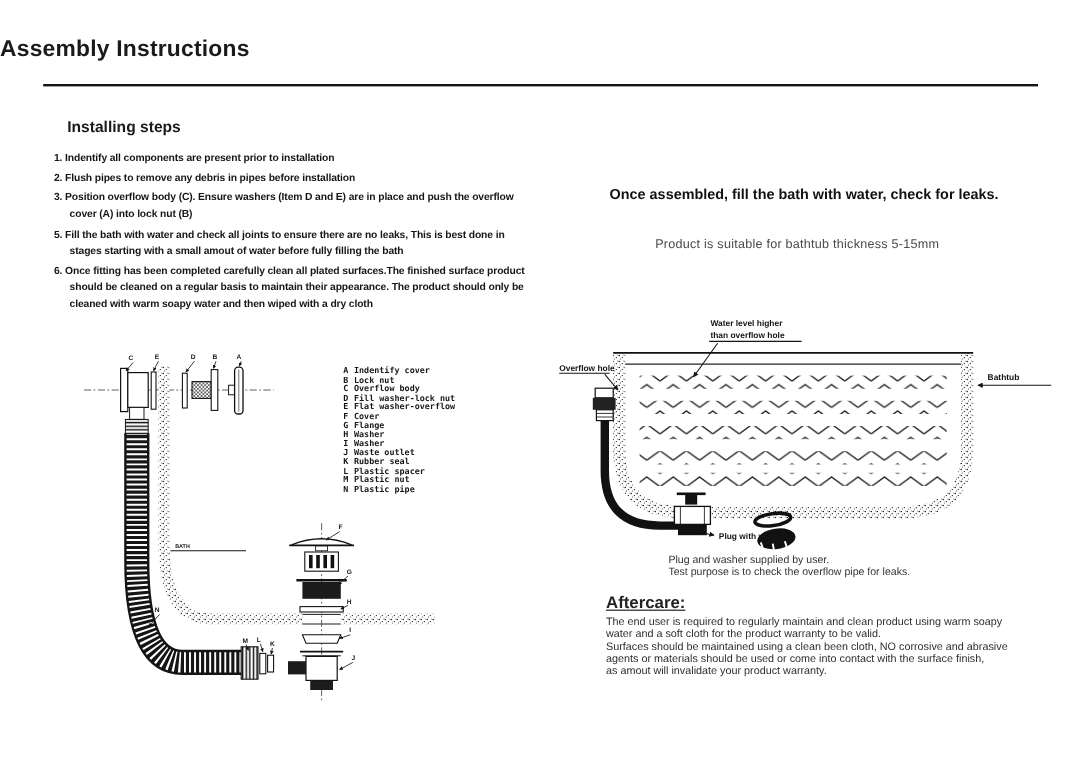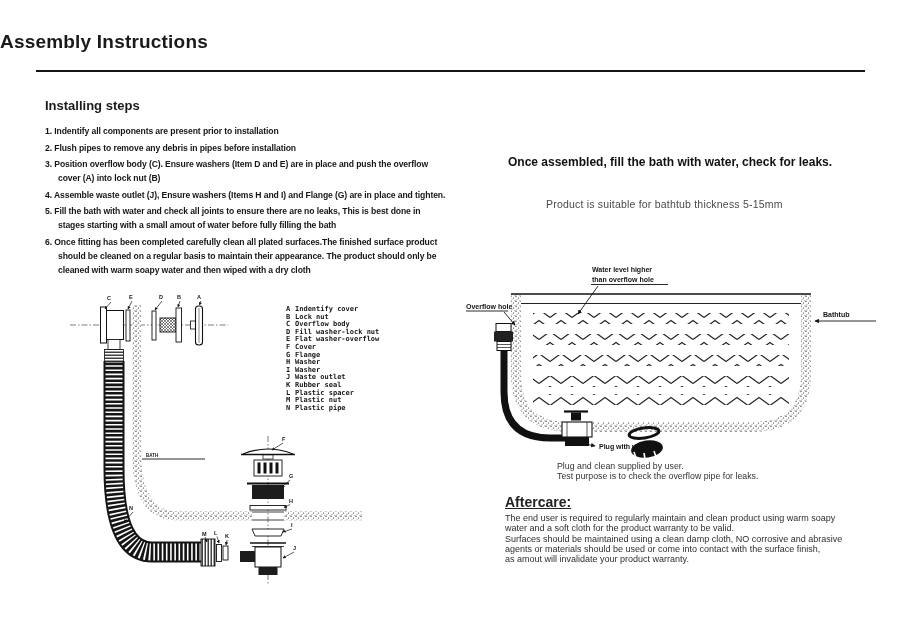--- a/index.html
+++ b/index.html
@@ -1,21 +1,21 @@
 <!DOCTYPE html>
 <html><head>
 <meta charset="utf-8">
 <style>
   html,body{margin:0;padding:0;background:#e8e8e8;}
   #page{position:relative;width:900px;height:636px;background:#fff;overflow:hidden;
         font-family:"Liberation Sans",sans-serif;color:#1a1a1a;}
   .abs{position:absolute;}
   #doc-title{left:0;right:0;top:31px;font-size:19px;font-weight:bold;letter-spacing:0.2px;}
   #title-rule{left:36px;top:70px;width:829px;height:2.4px;background:#141414;}
-  #installing-heading{left:45px;top:98px;font-size:13px;font-weight:bold;}
+  #installing-heading{left:56px;top:98px;font-size:13px;font-weight:bold;}
   #steps{left:45px;top:124px;width:404px;}
   .step{font-size:8.6px;font-weight:bold;line-height:14px;margin-bottom:2.5px;
         padding-left:13px;text-indent:-13px;letter-spacing:-0.1px;color:#161616;}
   #leak-heading{left:508px;top:153px;width:362px;font-size:12px;font-weight:bold;line-height:19.5px;color:#111;}
   #leak-subtext{left:514px;top:198px;font-size:10.5px;color:#4a4a4a;letter-spacing:0.2px;margin-left:32px;}
   #parts-list{left:286px;top:306px;}
   .part-row{display:flex;font-family:"DejaVu Sans Mono",monospace;font-weight:bold;
             font-size:7px;line-height:7.6px;color:#161616;}
   .part-letter{width:9px;flex:none;}
   #notes{left:557px;top:461px;font-size:8.8px;line-height:10.4px;color:#333;}
@@ -33,21 +33,20 @@
 <div id="page">
 
   <div id="doc-title" class="abs">Assembly Instructions</div>
   <div id="title-rule" class="abs"></div>
 
   <div id="installing-heading" class="abs">Installing steps</div>
   <div id="steps" class="abs">
     <div class="step">1. Indentify all components are present prior to installation</div>
     <div class="step">2. Flush pipes to remove any debris in pipes before installation</div>
     <div class="step">3. Position overflow body (C). Ensure washers (Item D and E) are in place and push the overflow cover (A) into lock nut (B)</div>
-    <div class="step">4. Assemble waste outlet (J), Ensure washers (Items H and I) and Flange (G) are in place and tighten.</div>
     <div class="step">5. Fill the bath with water and check all joints to ensure there are no leaks, This is best done in stages starting with a small amout of water before fully filling the bath</div>
     <div class="step">6. Once fitting has been completed carefully clean all plated surfaces.The finished surface product should be cleaned on a regular basis to maintain their appearance. The product should only be cleaned with warm soapy water and then wiped with a dry cloth</div>
   </div>
 
   <div id="leak-heading" class="abs">Once assembled, fill the bath with water, check for leaks.</div>
   <div id="leak-subtext" class="abs">Product is suitable for bathtub thickness 5-15mm</div>
 
   <div id="parts-list" class="abs">
     <div class="part-row">
         <span class="part-letter">A</span>
@@ -309,26 +308,26 @@
       <text class="blbl" x="823" y="317">Bathtub</text>
       <line x1="876" y1="321" x2="815" y2="321" stroke="#141414" stroke-width="0.9" marker-end="url(#arrR)"></line>
     </g>
     <g>
       <line x1="567" y1="440" x2="595" y2="446" stroke="#141414" stroke-width="0.9" marker-end="url(#arrR)"></line>
       <text class="blbl" x="599" y="449">Plug with washer</text>
     </g>
   </svg>
 
   <div id="notes" class="abs">
-    <div>Plug and clean supplied by user.</div>
+    <div>Plug and washer supplied by user.</div>
     <div>Test purpose is to check the overflow pipe for leaks.</div>
   </div>
 
   <div id="aftercare" class="abs">
     <div id="aftercare-heading">Aftercare:</div>
     <div class="aftercare-line">The end user is required to regularly maintain and clean product using warm soapy</div>
     <div class="aftercare-line">water and a soft cloth for the product warranty to be valid.</div>
-    <div class="aftercare-line">Surfaces should be maintained using a clean damp cloth, NO corrosive and abrasive</div>
+    <div class="aftercare-line">Surfaces should be maintained using a clean been cloth, NO corrosive and abrasive</div>
     <div class="aftercare-line">agents or materials should be used or come into contact with the surface finish,</div>
     <div class="aftercare-line">as amout will invalidate your product warranty.</div>
   </div>
 
 </div>
 
 </body></html>

